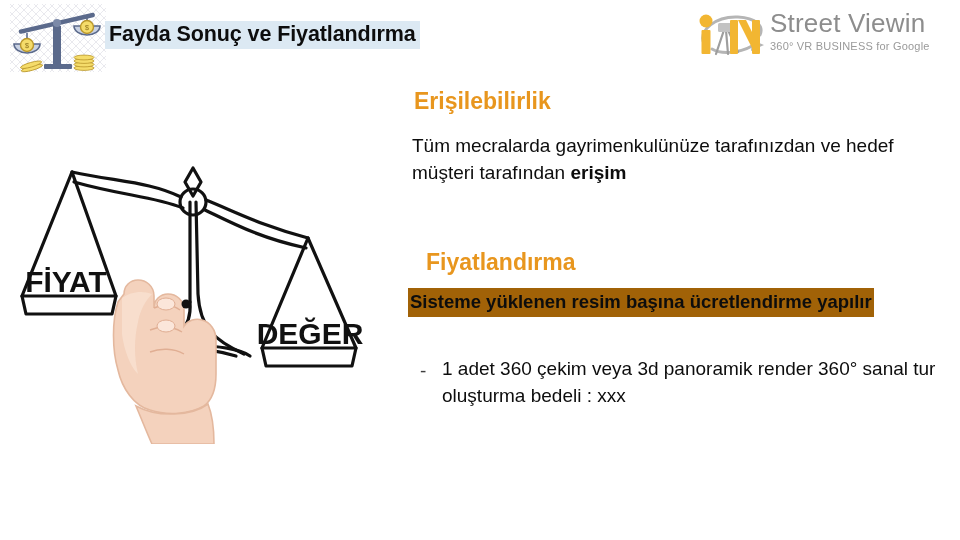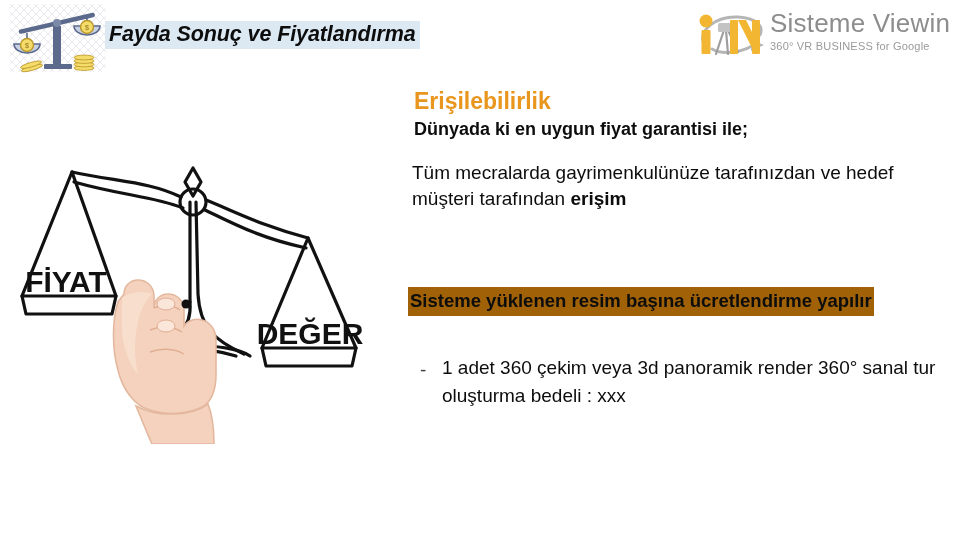--- a/index.html
+++ b/index.html
@@ -27,21 +27,20 @@
     width: 100px;
     height: 72px;
   }
   #slide-title-wrap {
     position: absolute;
     left: 105px;
     top: 20px;
     height: 30px;
     display: flex;
     align-items: center;
-    font-style: italic;
   }
   #slide-title {
     font-size: 21.5px;
     font-weight: bold;
     color: #0d0d0d;
     background: #dce9f3;
     letter-spacing: -0.1px;
     padding: 2px 4px 3px 4px;
     line-height: 1.08;
     white-space: nowrap;
@@ -231,21 +230,21 @@
         <rect x="7.5" y="26" width="9" height="24" rx="1" fill="#f2b632"></rect>
 
         <g fill="#f2b632">
           <rect x="36" y="16" width="8" height="34" rx="1"></rect>
           <rect x="58" y="16" width="8" height="34" rx="1"></rect>
           <polygon points="44,16 52,16 66,44 58,44"></polygon>
         </g>
       </svg>
     </div>
     <div id="brand-text-block">
-      <div id="brand-name">Sisteme Viewin</div>
+      <div id="brand-name">Street Viewin</div>
       <div id="brand-tagline">360° VR BUSINESS for Google</div>
     </div>
   </div>
 
   <div id="scale-illustration">
     <svg viewBox="0 0 400 300" width="400" height="300" aria-hidden="true">
       <g fill="none" stroke="#111111" stroke-width="3.2" stroke-linecap="round" stroke-linejoin="round">
 
         <path d="M190 58 L190 158"></path>
         <path d="M190 158 C192 186 176 196 150 206 C178 202 208 204 236 212"></path>
@@ -294,25 +293,25 @@
 
       <text x="66" y="148" font-family="'Liberation Sans',sans-serif" font-size="30" font-weight="bold" fill="#111111" text-anchor="middle">FİYAT</text>
       <text x="310" y="200" font-family="'Liberation Sans',sans-serif" font-size="30" font-weight="bold" fill="#111111" text-anchor="middle">DEĞER</text>
     </svg>
   </div>
 
   <div id="content-column">
 
     <div>
       <div id="accessibility-heading" class="section-heading">Erişilebilirlik</div>
-      <div class="lead-line">Dünyada ki en uygun fiyat garantisi ile;</div>
       <div id="accessibility-body"><span>Tüm mecralarda gayrimenkulünüze tarafınızdan ve hedef müşteri tarafından </span><b>erişim</b></div>
     </div>
 
     <div id="pricing-block">
+      <div id="pricing-heading" class="section-heading">Fiyatlandırma</div>
       <div id="pricing-highlight">Sisteme yüklenen resim başına ücretlendirme yapılır</div>
 
       <div id="pricing-bullets">
         <div class="bullet-row">
           <span class="bullet-dash">-</span>
           <span class="bullet-text"><span>1 adet 360 çekim veya 3d panoramik render 360° sanal tur oluşturma bedeli : </span><b>xxx</b></span>
         </div>
       </div>
     </div>
 

